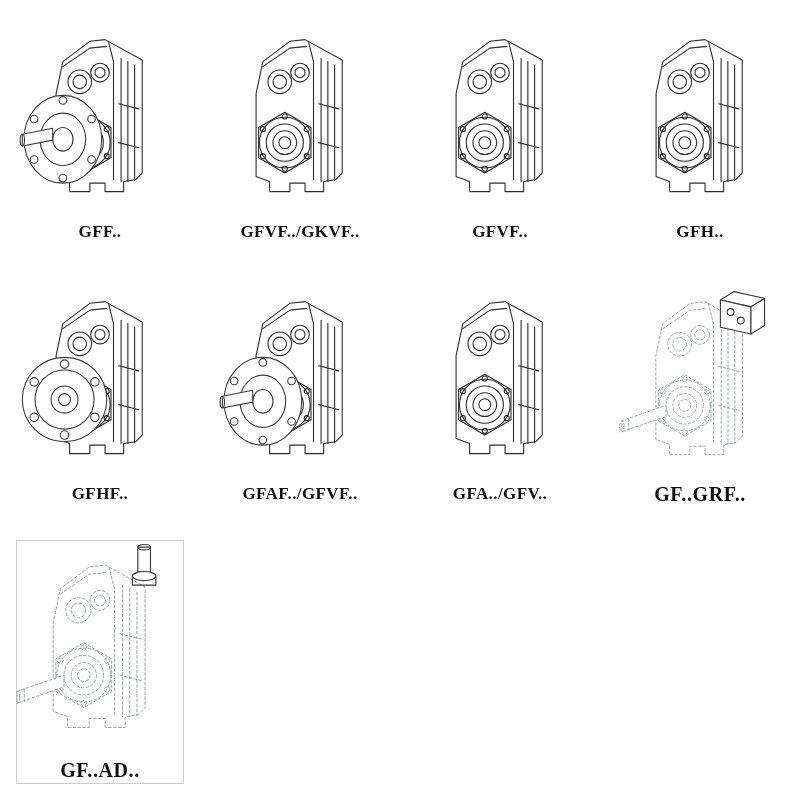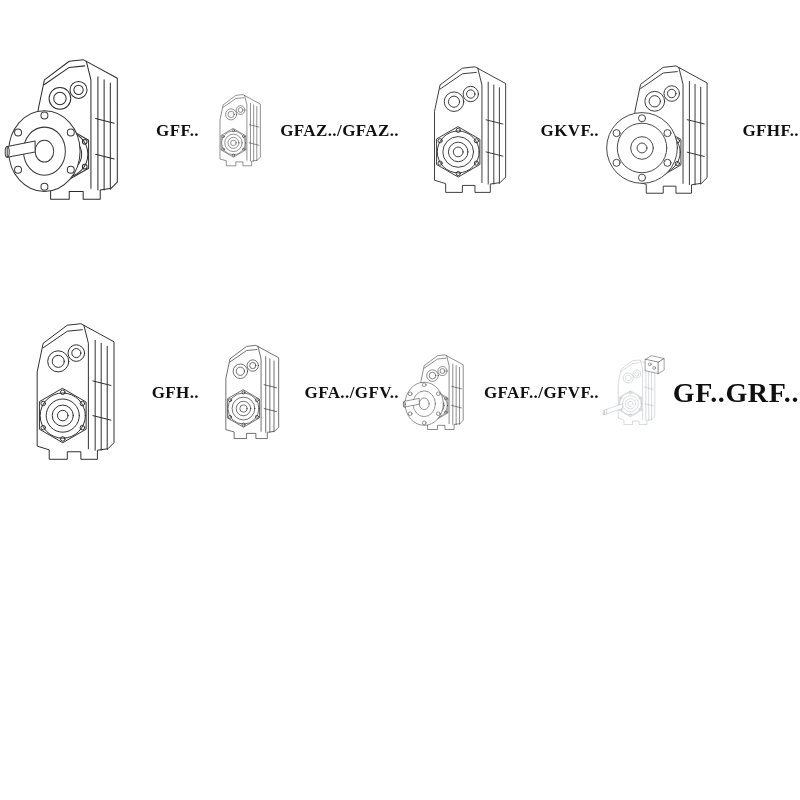--- a/index.html
+++ b/index.html
@@ -1,24 +1,24 @@
 <!DOCTYPE html>
 <html><head>
 <meta charset="utf-8">
 <style>
   html,body{margin:0;padding:0}
   body{width:800px;height:800px;background:#ffffff;font-family:"Liberation Serif",serif;overflow:hidden}
   .catalog{width:800px;height:800px;display:grid;grid-template-columns:repeat(4,200px);grid-template-rows:262px 262px 276px}
-  .cell{display:flex;align-items:center;justify-content:flex-end;overflow:hidden;margin:1px}
+  .cell{display:flex;flex-direction:column;align-items:center;justify-content:flex-end;overflow:hidden;margin:16px}
   .cell svg{width:184px;height:222px;fill:none;stroke:#2c2c2c;stroke-width:1.3;stroke-linecap:round;stroke-linejoin:round}
   .caption{height:30px;display:flex;align-items:center;justify-content:center;font-weight:700;font-size:17px;letter-spacing:.4px;color:#101010}
   .dashed svg{width:196px;height:234px}
   .dashed .housing,.dashed .inshaft{stroke:#9aa0a2;stroke-dasharray:3 2.4;stroke-width:1.1}
   .attach{stroke:#3a3a3a}
-  .lg .caption{font-size:28px;letter-spacing:.6px}
+  .lg .caption{font-size:20px;letter-spacing:.6px}
   .boxed{box-shadow:inset 0 0 0 1px #cccccc}
   .hidden-defs{position:absolute;width:0;height:0;overflow:hidden}
 </style>
 </head>
 <body>
 
 <svg class="hidden-defs" aria-hidden="true">
   <defs>
     <g id="g-housing">
       <path fill="#fff" d="M48,190 L48,92 L56,54 L88,30 L106,28 L150,52 L150,186 L142,194 L128,196 L128,208 L106,208 L106,198 L88,198 L88,208 L64,208 L64,196 Z"></path>
@@ -116,66 +116,74 @@
       <use href="#g-housing" class="housing"></use>
         <use href="#g-flange" class="attach"></use>
     </svg>
     <figcaption class="caption">GFF..</figcaption>
   </figure>
 
   <figure class="cell solid">
     <svg viewBox="0 0 200 240">
       <use href="#g-housing" class="housing"></use>
     </svg>
-    <figcaption class="caption">GFAZ../GFAZ..</figcaption>
+    <figcaption class="caption">GFVF../GKVF..</figcaption>
   </figure>
 
   <figure class="cell solid">
     <svg viewBox="0 0 200 240">
       <use href="#g-housing" class="housing"></use>
     </svg>
-    <figcaption class="caption">GKVF..</figcaption>
+    <figcaption class="caption">GFVF..</figcaption>
+  </figure>
+
+  <figure class="cell solid">
+    <svg viewBox="0 0 200 240">
+      <use href="#g-housing" class="housing"></use>
+    </svg>
+    <figcaption class="caption">GFH..</figcaption>
   </figure>
 
   <figure class="cell solid">
     <svg viewBox="0 0 200 240">
       <use href="#g-housing" class="housing"></use>
         <use href="#g-flange2" class="attach"></use>
     </svg>
     <figcaption class="caption">GFHF..</figcaption>
   </figure>
 
-  <figure class="cell solid">
-    <svg viewBox="0 0 200 240">
-      <use href="#g-housing" class="housing"></use>
-    </svg>
-    <figcaption class="caption">GFH..</figcaption>
-  </figure>
 
 
-
-
-  <figure class="cell solid">
-    <svg viewBox="0 0 200 240">
-      <use href="#g-housing" class="housing"></use>
-    </svg>
-    <figcaption class="caption">GFA../GFV..</figcaption>
-  </figure>
 
   <figure class="cell solid">
     <svg viewBox="0 0 200 240">
       <use href="#g-housing" class="housing"></use>
         <use href="#g-flange" class="attach"></use>
     </svg>
     <figcaption class="caption">GFAF../GFVF..</figcaption>
+  </figure>
+
+  <figure class="cell solid">
+    <svg viewBox="0 0 200 240">
+      <use href="#g-housing" class="housing"></use>
+    </svg>
+    <figcaption class="caption">GFA../GFV..</figcaption>
   </figure>
 
   <figure class="cell dashed lg">
     <svg viewBox="0 0 200 240">
       <use href="#g-housing" class="housing"></use>
         <use href="#g-inshaft" class="inshaft"></use>
         <use href="#g-adapter" class="attach"></use>
     </svg>
     <figcaption class="caption">GF..GRF..</figcaption>
   </figure>
 
+  <figure class="cell dashed lg boxed">
+    <svg viewBox="0 0 200 240">
+      <use href="#g-housing" class="housing"></use>
+        <use href="#g-inshaft" class="inshaft"></use>
+        <use href="#g-vshaft" class="attach"></use>
+    </svg>
+    <figcaption class="caption">GF..AD..</figcaption>
+  </figure>
 
 </div>
 
 </body></html>

